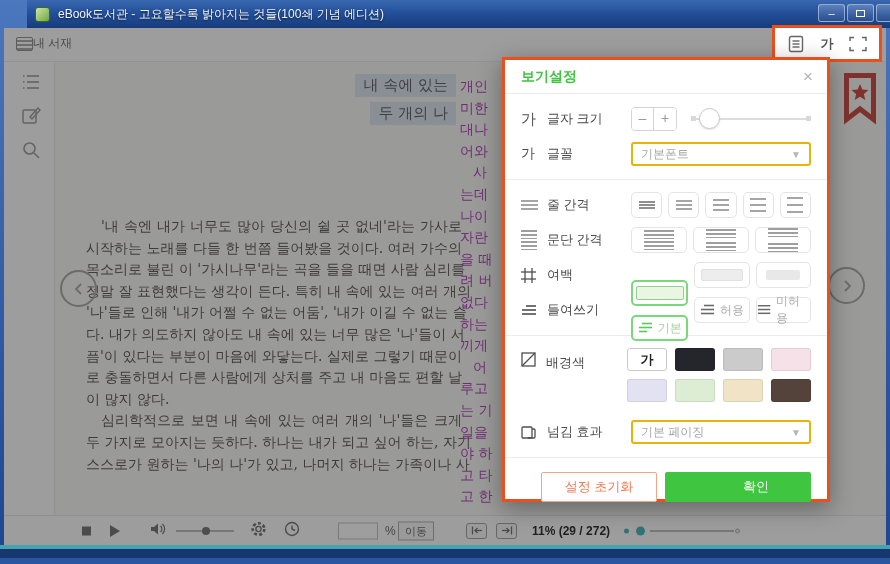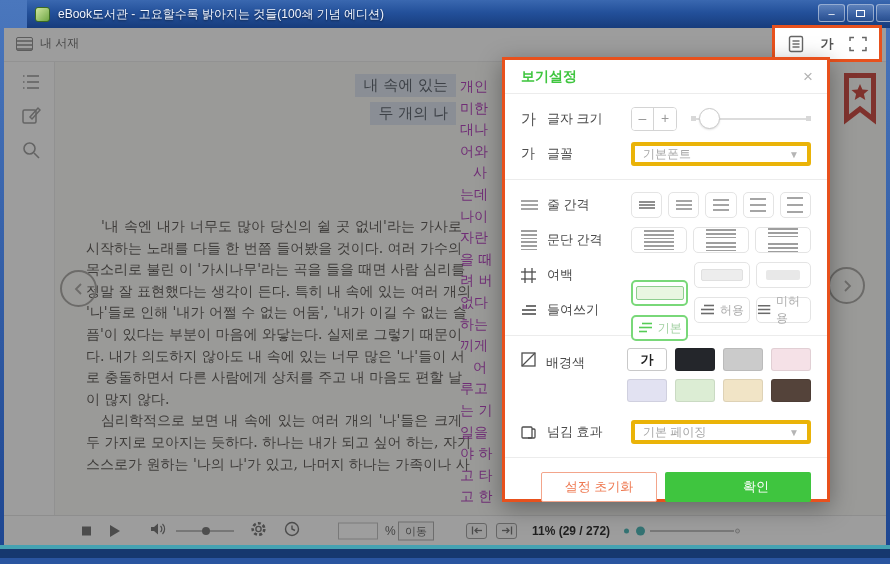--- a/index.html
+++ b/index.html
@@ -20,21 +20,21 @@
     color:#fff; font-size:11px; line-height:16px; text-align:center; cursor:default; }
   .wbtn.close { width:33px; }
   .maxglyph { display:inline-block; width:9px; height:7px; border:1px solid #fff; margin-top:4px; }
 
   .frame-bottom { position:absolute; left:0; bottom:0; width:890px; height:19px;
     background:linear-gradient(#45a2b2 0 4px, #16386f 4px 13px, #2a55a0 13px 19px); }
 
   
   .toolbar { position:absolute; left:4px; top:28px; width:882px; height:34px;
     background:#fdfdfd; border-bottom:1px solid #e6e6e6; }
-  .lib-btn { position:absolute; left:12px; top:7px; display:flex; align-items:center; gap:7px;
+  .lib-btn { position:absolute; left:12px; top:7px; display:flex; align-items:center; 
     font-size:12px; color:#555; }
   .lib-ico { width:17px; height:14px; border:1.5px solid #7a7a7a; border-radius:2px;
     background:repeating-linear-gradient(#fff 0 2px, #9a9a9a 2px 4px); }
   .sidebar { position:absolute; left:4px; top:62px; width:51px; height:453px;
     background:#fcfcfc; border-right:1px solid #e5e5e5; }
   .sb-ico { position:absolute; left:17px; width:20px; height:20px; color:#8a8a8a; }
   .reading { position:absolute; left:55px; top:62px; width:831px; height:453px; background:#f7f6f2; }
 
   
   .chapter { position:absolute; right:430px; top:12px; text-align:right; }
@@ -79,21 +79,21 @@
 
   .stepper { display:flex; border:1px solid #d4d4d4; border-radius:4px; overflow:hidden; }
   .stepper span { width:22px; height:22px; line-height:20px; text-align:center; color:#9a9a9a;
     font-size:14px; background:#fff; }
   .stepper span:first-child { border-right:1px solid #d4d4d4; }
   .slider { position:relative; flex:1; height:22px; margin-left:14px; }
   .sl-track { position:absolute; left:2px; right:2px; top:10px; height:2px; background:#dcdcdc; }
   .sl-end { position:absolute; top:8px; width:5px; height:5px; background:#d8d8d8; }
   .sl-thumb { position:absolute; left:8px; top:0; width:21px; height:21px; border-radius:50%;
     background:#fff; border:1px solid #c9c9c9; box-shadow:0 1px 2px rgba(0,0,0,.12); }
-  .select { flex:1; height:24px; border:4px solid #eab308; border-radius:3px; background:#fff;
+  .select { flex:1; height:24px; border:2px solid #eab308; border-radius:3px; background:#fff;
     display:flex; align-items:center; padding:0 8px; color:#a5a5a5; font-size:12px; }
   .select .chev { margin-left:auto; color:#b5b5b5; font-size:10px; }
 
   .optrow { flex:1; display:flex; gap:6px; }
   .opt { flex:1; height:26px; border:1px solid #e4e4e4; border-radius:5px; background:#fff;
     display:flex; align-items:center; justify-content:center; gap:5px; }
   .opt.sel { border:2px solid #79d879;margin-top:36px; }
   .lsl { width:16px; }
   .l1 { height:8px;  background:repeating-linear-gradient(#8f8f8f 0 2px, transparent 2px 3px); }
   .l2 { height:10px; background:repeating-linear-gradient(#a5a5a5 0 2px, transparent 2px 4px); }
@@ -202,22 +202,22 @@
       <div>내 속에 있는</div>
       <div>두 개의 나</div>
     </div>
 
     <div class="bookpage">
       <div class="bookline ind">'내 속엔 내가 너무도 많아 당신의 쉴 곳 없네'라는 가사로</div>
       <div class="bookline">시작하는 노래를 다들 한 번쯤 들어봤을 것이다. 여러 가수의</div>
       <div class="bookline">목소리로 불린 이 '가시나무'라는 곡을 들을 때면 사람 심리를</div>
       <div class="bookline">정말 잘 표현했다는 생각이 든다. 특히 내 속에 있는 여러 개의</div>
       <div class="bookline">'나'들로 인해 '내가 어쩔 수 없는 어둠', '내가 이길 수 없는 슬</div>
+      <div class="bookline">다. 내가 의도하지 않아도 내 속에 있는 너무 많은 '나'들이 서</div>
       <div class="bookline">픔'이 있다는 부분이 마음에 와닿는다. 실제로 그렇기 때문이</div>
-      <div class="bookline">다. 내가 의도하지 않아도 내 속에 있는 너무 많은 '나'들이 서</div>
       <div class="bookline">로 충돌하면서 다른 사람에게 상처를 주고 내 마음도 편할 날</div>
       <div class="bookline end">이 많지 않다.</div>
       <div class="bookline ind">심리학적으로 보면 내 속에 있는 여러 개의 '나'들은 크게</div>
       <div class="bookline">두 가지로 모아지는 듯하다. 하나는 내가 되고 싶어 하는, 자기</div>
       <div class="bookline">스스로가 원하는 '나의 나'가 있고, 나머지 하나는 가족이나 사</div>
     </div>
 
     <div class="rightfrag">
       <div>개인</div>
       <div>미한</div>

